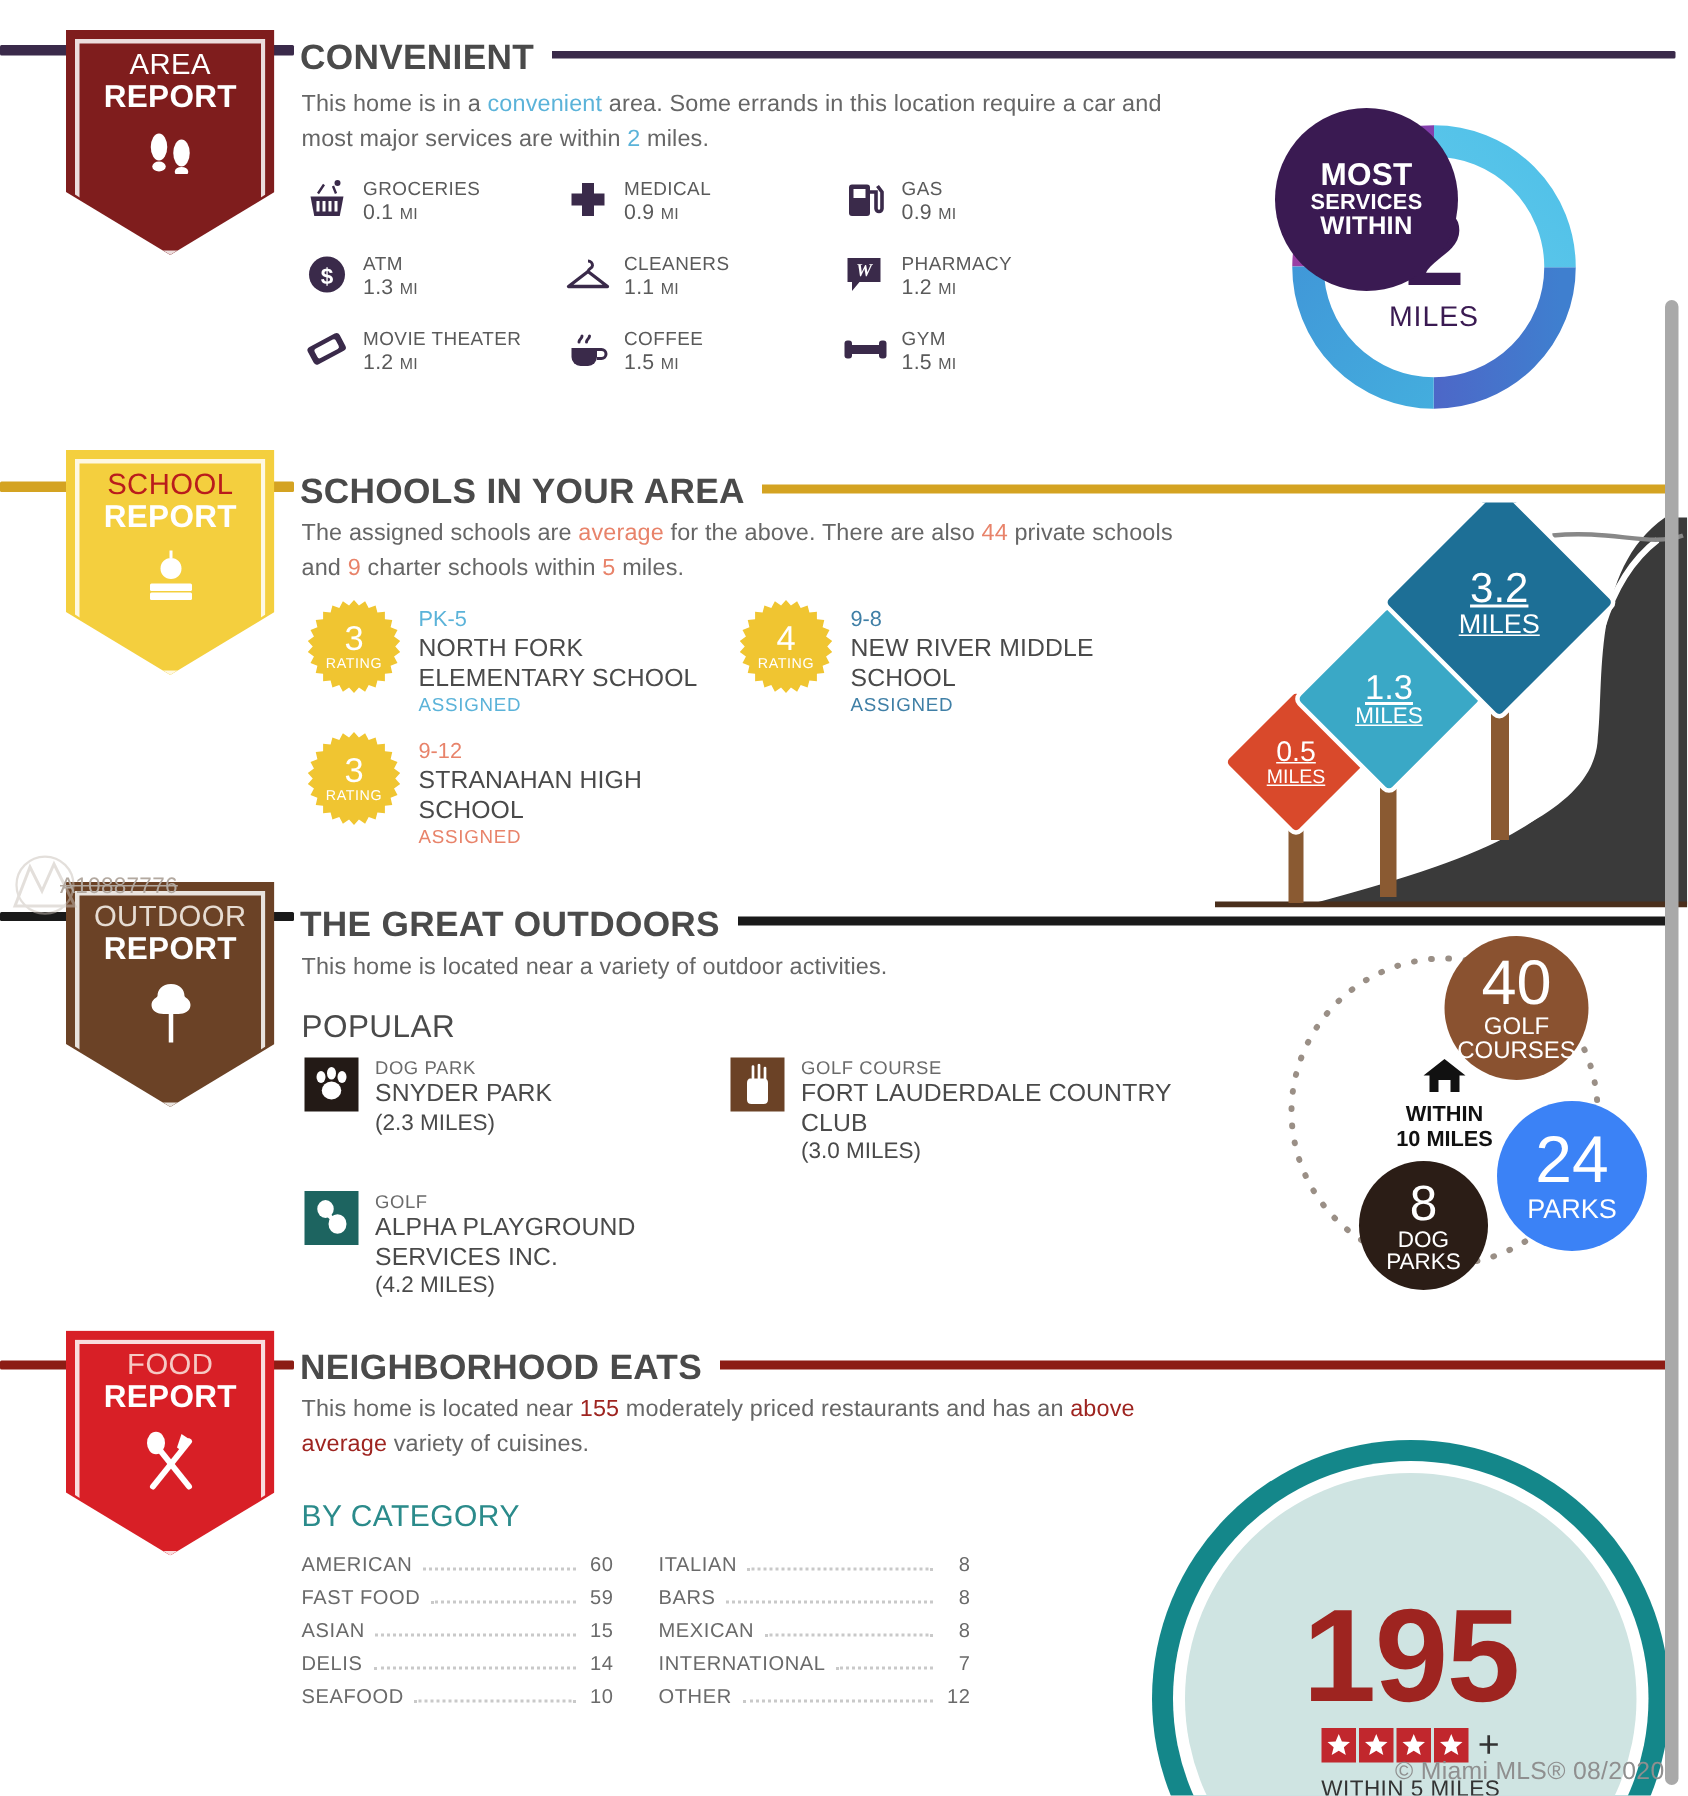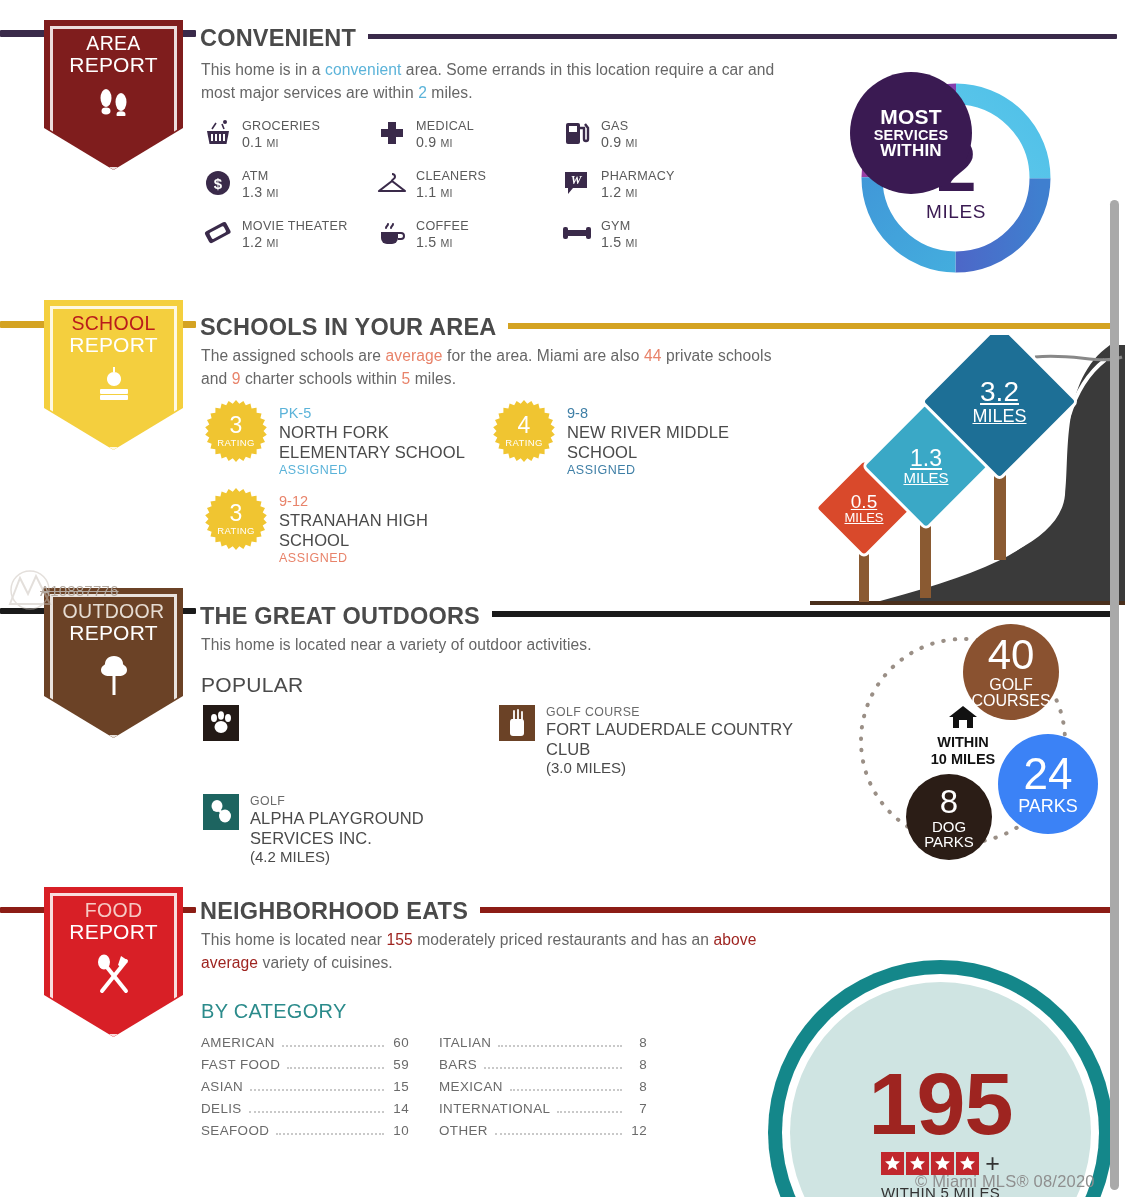--- a/index.html
+++ b/index.html
@@ -26,21 +26,21 @@
     clip-path: polygon(0 0, 100% 0, 100% 72%, 50% 100%, 0 72%);
     z-index: 4;
   }
   .badge-inner {
     position: absolute; left: 6px; top: 6px; right: 6px; bottom: 0;
     clip-path: polygon(0 0, 100% 0, 100% 72%, 50% 100%, 0 72%);
     border: 3px solid rgba(255,255,255,.85);
     pointer-events: none;
   }
   .badge-l1 { font-size: 19.5px; letter-spacing: .3px; line-height: 1.02; font-weight: 400; position:relative; z-index:2;}
-  .badge-l2 { font-size: 21px; letter-spacing: .2px; font-weight: 400; line-height: 1.05; position:relative; z-index:2;}
+  .badge-l2 { font-size: 21px; letter-spacing: .2px; font-weight: 700; line-height: 1.05; position:relative; z-index:2;}
   .badge-icon { margin-top: 10px; position:relative; z-index:2; }
 
   .sect-title {
     position: absolute; font-size: 23.5px; font-weight: 700;
     color: #4a4a4a; letter-spacing: .2px; white-space: nowrap;
     background: #fff; padding-right: 12px; z-index: 3;
   }
   .sect-desc {
     position: absolute; font-size: 15.6px; color: #666; line-height: 1.45;
     letter-spacing: .1px;
@@ -155,21 +155,21 @@
              align-items:center; justify-content:center; }
   .fc-plus { font-size: 25px; color:#333; margin-left: 4px; line-height:1;}
   .fc-within { font-size: 15px; color:#333; letter-spacing:.3px; margin-top: 8px;}
 
   
   .scrollbar {
     position: absolute; width: 9px; border-radius: 5px;
     background: #a9a9a9; z-index: 40;
   }
   .copyright {
-    position: absolute; font-size: 16.5px; color: #8f8f8f; letter-spacing: .2px; z-index: 30;
+    position: absolute; font-size: 16.5px; color: #8f8f8f; letter-spacing: .2px; z-index: 30; margin-left: 15px;
   }
   .watermark {
     position: absolute; font-size: 15px; color: #b3a9a0; letter-spacing: .2px;
     z-index: 20; text-decoration: line-through; text-decoration-color:#b3a9a0;
   }
   .wm-logo { position: absolute; z-index: 19; opacity: .5; }
 </style>
 </head>
 <body>
 
@@ -372,21 +372,21 @@
           <rect x="9" y="23" width="28" height="5" rx="1" fill="#fff"></rect>
           <rect x="9" y="29" width="28" height="5" rx="1" fill="#fff"></rect>
         </svg>
       </div>
     </div>
 
     <div class="sect-title" style="left:200px;top:24px">SCHOOLS IN YOUR AREA</div>
     <div class="rule" style="top:33px;left:200px;width:917px;height:6px;background:#d4a322;z-index:1"></div>
 
     <div class="sect-desc" style="left:201px;top:55px;width:590px">
-      <span>The assigned schools are </span><span class="hl-orange">average</span><span> for the area. Miami are also </span><span class="hl-orange">44</span><span> private schools and </span><span class="hl-orange">9</span><span> charter schools within </span><span class="hl-orange">5</span><span> miles.</span>
+      <span>The assigned schools are </span><span class="hl-orange">average</span><span> for the above. There are also </span><span class="hl-orange">44</span><span> private schools and </span><span class="hl-orange">9</span><span> charter schools within </span><span class="hl-orange">5</span><span> miles.</span>
     </div>
 
     <div class="school-grid" id="school-grid" style="left:205px;top:110px;width:620px;height:170px">
         <div class="school" style="left: 0px; top: 0px; width: 290px;">
           <div class="rating-seal">
             <svg width="62" height="62" viewBox="0 0 62 62" style="position:absolute;inset:0">
               <polygon points="31.0,0.0 34.3,3.7 38.4,0.9 40.8,5.3 45.4,3.6 46.6,8.4 51.6,7.8 51.6,12.8 56.5,13.4 55.4,18.2 60.0,20.0 57.7,24.4 61.8,27.3 58.5,31.0 61.8,34.7 57.7,37.6 60.0,42.0 55.4,43.8 56.5,48.6 51.6,49.2 51.6,54.2 46.6,53.6 45.4,58.4 40.8,56.7 38.4,61.1 34.3,58.3 31.0,62.0 27.7,58.3 23.6,61.1 21.2,56.7 16.6,58.4 15.4,53.6 10.4,54.2 10.4,49.2 5.5,48.6 6.6,43.8 2.0,42.0 4.3,37.6 0.2,34.7 3.5,31.0 0.2,27.3 4.3,24.4 2.0,20.0 6.6,18.2 5.5,13.4 10.4,12.8 10.4,7.8 15.4,8.4 16.6,3.6 21.2,5.3 23.6,0.9 27.7,3.7" fill="#f0c531"></polygon>
             </svg>
             <div class="seal-tx">
               <div class="r">3</div>
@@ -492,22 +492,27 @@
     <div class="out-grid" id="out-grid" style="left:203px;top:117px;width:620px;height:160px">
         <div class="outitem" style="left: 0px; top: 0px; width: 300px;">
           <div class="out-ic" style="background:#231a16">
             <svg width="26" height="26" viewBox="0 0 26 26">
               <ellipse cx="6" cy="8" rx="3" ry="4" fill="#fff"></ellipse>
               <ellipse cx="13" cy="5.5" rx="3" ry="4.2" fill="#fff"></ellipse>
               <ellipse cx="20" cy="8" rx="3" ry="4" fill="#fff"></ellipse>
               <ellipse cx="13" cy="17" rx="6.5" ry="6" fill="#fff"></ellipse>
             </svg>
           </div>
-        </div>
-        <div class="outitem" style="left: 296px; top: 0px; width: 300px;">
+          <div>
+            <div class="out-cat">DOG PARK</div>
+            <div class="out-name">SNYDER PARK</div>
+            <div class="out-dist">(2.3 MILES)</div>
+          </div>
+        </div>
+        <div class="outitem" style="left: 284px; top: 0px; width: 300px;">
           <div class="out-ic" style="background:#6b4226">
             <svg width="24" height="28" viewBox="0 0 24 28">
               <path d="M7 10h10c1 0 2 1 2 3v11c0 2-1 3-3 3H8c-2 0-3-1-3-3V13c0-2 1-3 2-3z" fill="#fff"></path>
               <g stroke="#fff" stroke-width="1.8" stroke-linecap="round">
                 <path d="M9 10V2M13 10V1M17 10V3"></path>
               </g>
             </svg>
           </div>
           <div>
             <div class="out-cat">GOLF COURSE</div>

